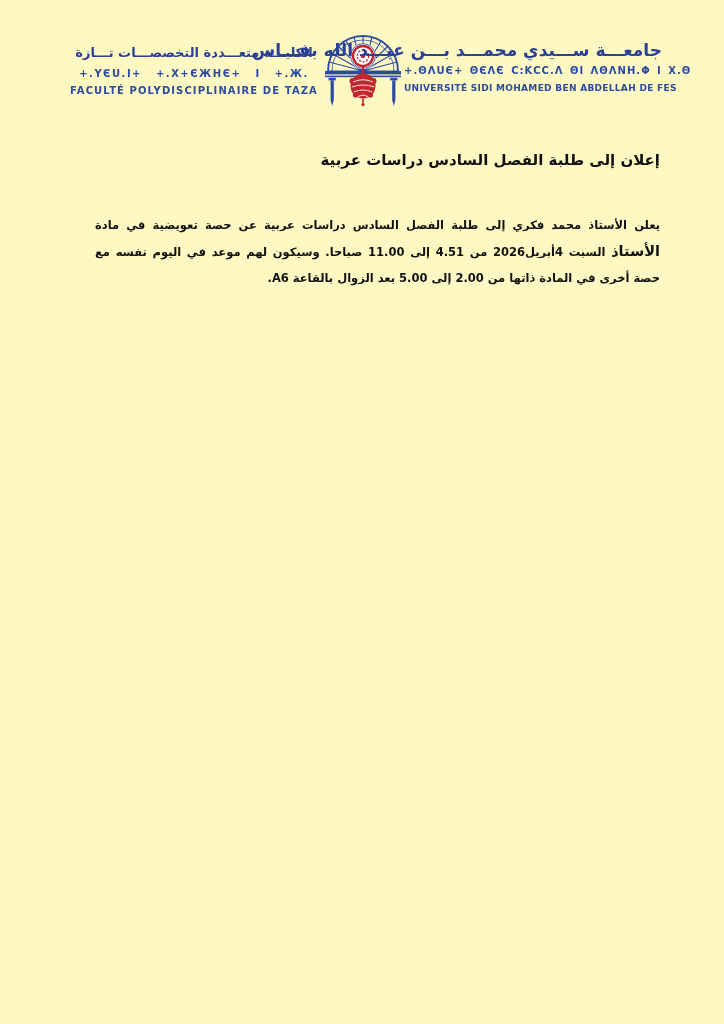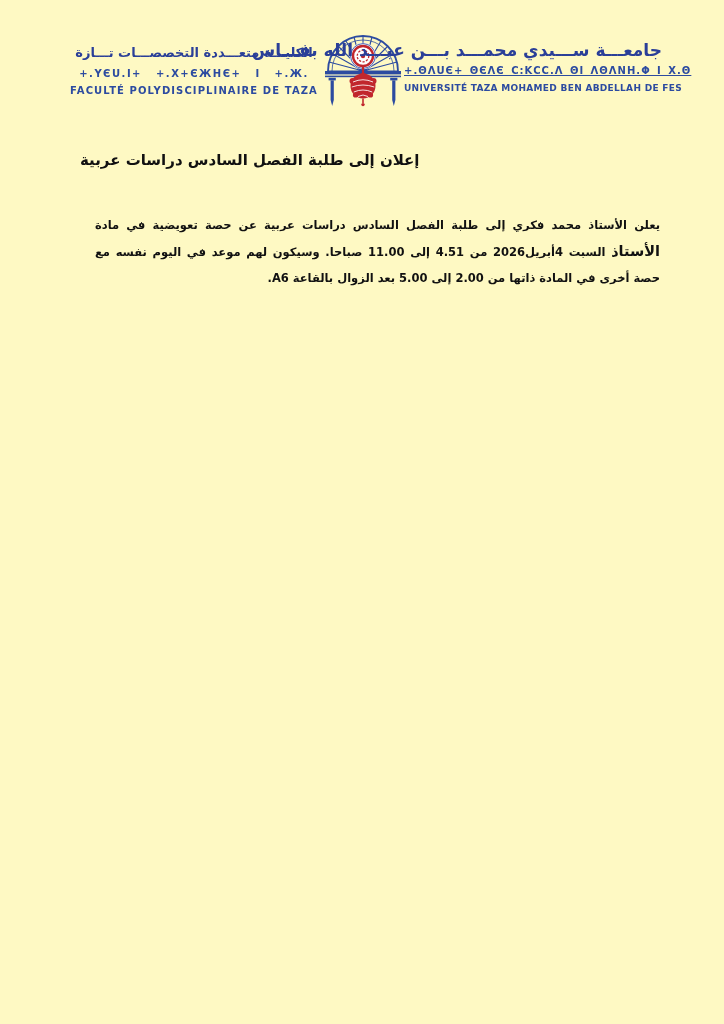--- a/index.html
+++ b/index.html
@@ -34,41 +34,41 @@
     direction: ltr;
     font-weight: bold;
     font-size: 10px;
     line-height: 14px;
     margin-top: 5px;
     letter-spacing: 1.5px;
     color: #2c4ba0;
     white-space: nowrap;
   }
   .faculty-block .tifinagh { word-spacing: 9px; }
-  .university-block .tifinagh { word-spacing: 2px; letter-spacing: 1px; text-decoration: underline; }
+  .university-block .tifinagh { word-spacing: 2px; letter-spacing: 1px; }
 
   .latin-name {
     direction: ltr;
     font-weight: bold;
     font-size: 10px;
     line-height: 12px;
     margin-top: 4px;
     letter-spacing: 1.1px;
     color: #2c4ba0;
     white-space: nowrap;
   }
   .university-block .latin-name { font-size: 9px; letter-spacing: 0.3px; }
 
   .logo-wrap { position: absolute; top: 33px; left: 320px; width: 86px; height: 78px; }
 
   
   .announce-title {
     position: absolute;
     top: 151px; left: 80px; width: 580px;
-    text-align: left;
+    text-align: right;
     direction: rtl;
     font-size: 15px;
     font-weight: bold;
     color: #111111;
   }
 
   .announce-body {
     position: absolute;
     top: 212px; left: 95px; width: 565px;
     direction: rtl;
@@ -130,21 +130,21 @@
         <circle cx="50.5" cy="62" r="2.6" fill="#c1272d"></circle>
         <path d="M33 49 Q43 44.5 53 49 M31.8 54 Q43 50 54.2 54 M33.8 59 Q43 55 52.2 59 M38 63.5 Q43 60.5 48 63.5" stroke="#ffffff" stroke-width="1" fill="none" opacity="0.85"></path>
         <path d="M43 65.5 L43 70" stroke="#c1272d" stroke-width="1.6"></path>
         <circle cx="43" cy="71.6" r="1.7" fill="#c1272d"></circle>
       </svg>
     </div>
 
     <div class="block university-block">
       <div class="ar-name" lang="ar">جامعـــة ســـيدي محمـــد بـــن عبـــد الله بفـــاس</div>
       <div class="tifinagh">+.ΘΛUЄ+ ΘЄΛЄ C:ΚCC.Λ ΘΙ ΛΘΛΝΗ.Φ Ι X.Θ</div>
-      <div class="latin-name" lang="fr">UNIVERSITÉ TAZA MOHAMED BEN ABDELLAH DE FES</div>
+      <div class="latin-name" lang="fr">UNIVERSITÉ SIDI MOHAMED BEN ABDELLAH DE FES</div>
     </div>
 
   </div>
 
   <div class="announce-title" lang="ar">إعلان إلى طلبة الفصل السادس دراسات عربية</div>
 
   <p class="announce-body" lang="ar" dir="rtl"><span>يعلن الأستاذ محمد فكري إلى طلبة الفصل السادس دراسات عربية عن حصة تعويضية في مادة </span><span class="course-name">الأستاذ</span><span> السبت 4أبريل2026 من 4.51 إلى 11.00</span>
     <span>صباحا. وسيكون لهم موعد في اليوم نفسه مع حصة أخرى في المادة ذاتها من 2.00 إلى 5.00 بعد الزوال بالقاعة A6.</span></p>
 
 </div>

